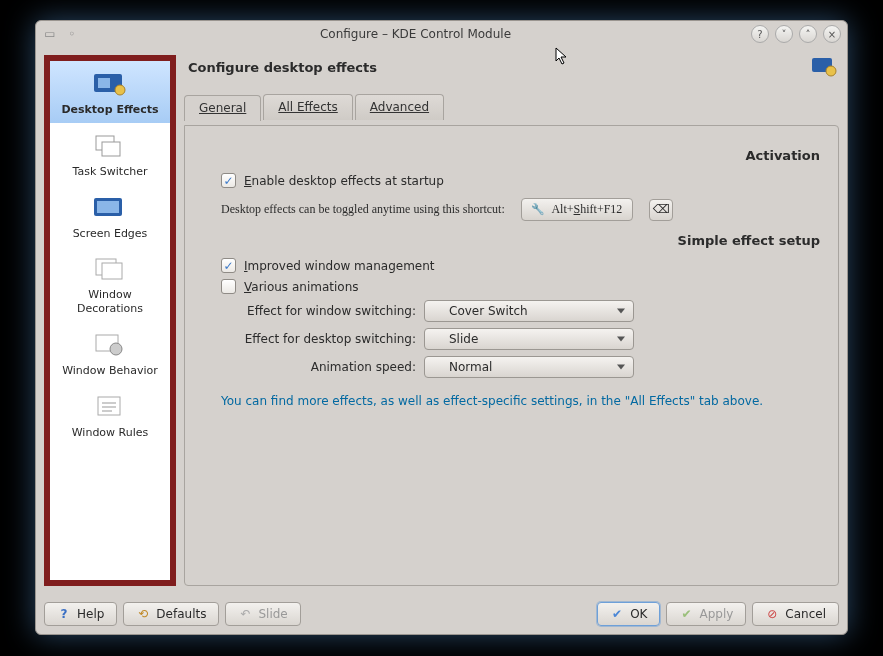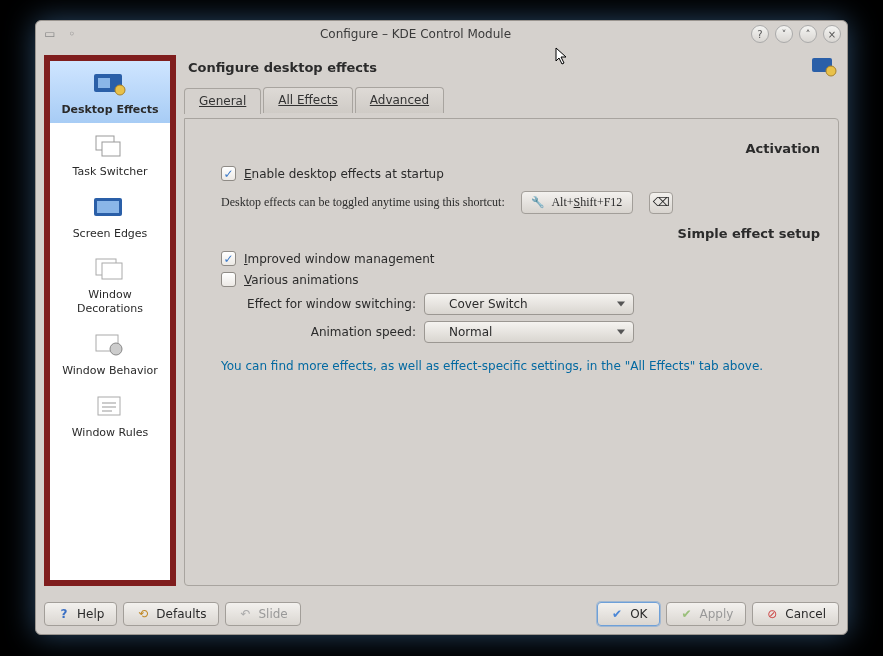--- a/index.html
+++ b/index.html
@@ -99,20 +99,21 @@
   color: #2b2b2b;
   flex: 1;
 }
 .header-icon { width: 26px; height: 20px; }
 .tabbar {
   display: flex;
   gap: 0;
   margin-left: 0;
   position: relative;
   z-index: 2;
+  margin-top: 7px;
 }
 .tab {
   padding: 5px 14px 6px;
   border: 1px solid #a8a49f;
   border-bottom: none;
   background: linear-gradient(#dedad6,#cfcbc6);
   border-radius: 4px 4px 0 0;
   cursor: pointer;
   color: #333;
   margin-right: 2px;
@@ -392,20 +393,26 @@
           <span class="label"><span class="ul">V</span><span>arious animations</span></span>
         </div>
 
         <div class="form-row">
           <span class="flabel"><span>Effect </span><span class="ul">f</span><span>or window switching:</span></span>
           <div class="combo">
               <span>Cover Switch</span>
             </div>
         </div>
         <div class="form-row">
+          <span class="flabel">Effect for desktop switching:</span>
+          <div class="combo">
+              <span>Slide</span>
+            </div>
+        </div>
+        <div class="form-row">
           <span class="flabel"><span>A</span><span class="ul">n</span><span>imation speed:</span></span>
           <div class="combo">
               <span>Normal</span>
             </div>
         </div>
 
         <div class="note">You can find more effects, as well as effect-specific settings, in the "All Effects" tab above.</div>
       </div>
     </div>
   </div>

